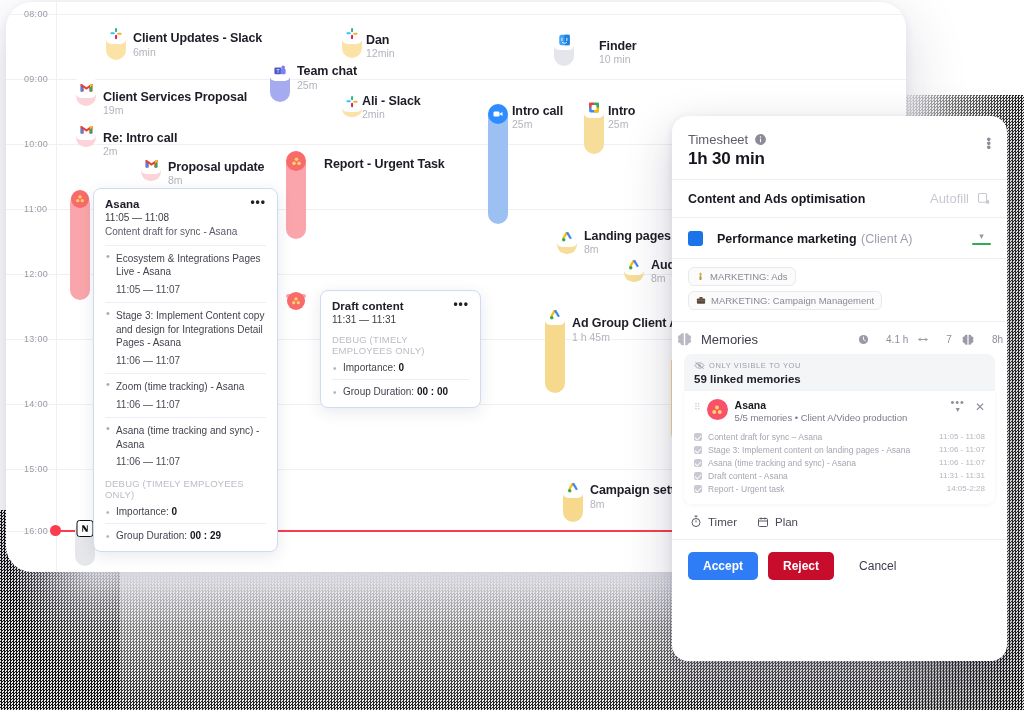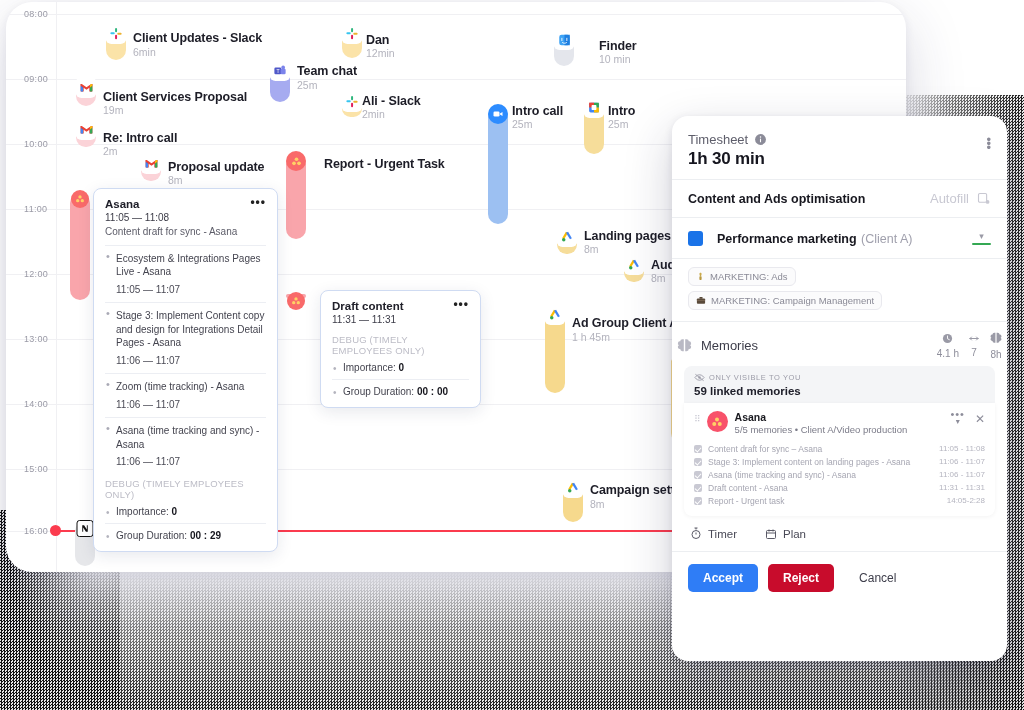--- a/index.html
+++ b/index.html
@@ -130,21 +130,21 @@
 
   .tag {
     display: inline-flex; align-items: center; gap: 5px;
     border: 1px solid #e9e9ee; background: #fbfbfc; border-radius: 6px;
     padding: 3px 7px; font-size: 9.5px; color: #8a8a96; margin-bottom: 5px;
   }
 
   .mem-head { display: flex; align-items: center; justify-content: space-between; padding: 9px 4px 6px; border-top: 1px solid #eceef1;}
   .mem-title { font-size: 13px; color: #3d3d4a; display: flex; align-items: center; gap: 8px; font-weight: 400;}
   .mem-stats { display: flex; align-items: center; gap: 9px; font-size: 10px; color: #8e8e9b; }
-  .mem-stats .st { display: flex; align-items: center; gap: 4px; flex-direction: column; }
+  .mem-stats .st { display: flex; align-items: center; gap: 17px; }
 
   .mem-box { margin: 0 12px; background: #f4f5f7; border-radius: 8px 8px 0 0; padding: 7px 10px 6px; }
   .mem-vis { font-size: 7.5px; color: #9c9ca8; letter-spacing: .6px; display:flex; align-items:center; gap:4px;}
   .mem-count { font-size: 11.5px; font-weight: 700; color: #20202b; margin-top: 3px; }
 
   .mem-card { margin: 0 12px; background: #fff; border-radius: 0 0 8px 8px; padding: 8px 10px 9px; box-shadow: 0 1px 4px rgba(0,0,0,.05);}
   .mc-head { display: flex; align-items: flex-start; gap: 7px; position: relative; }
   .mc-app { font-size: 10.5px; font-weight: 700; color: #19191f; }
   .mc-sub { font-size: 9.5px; color: #7b7b88; margin-top: 1px; }
   .mc-actions { position: absolute; right: 0; top: 0; display: flex; align-items: center; gap: 10px; color: #8d8d9a; }
@@ -159,21 +159,21 @@
     margin: 9px 12px 0; background: #2f7df6; border-radius: 8px; padding: 11px 13px;
     display: flex; align-items: center; justify-content: space-between;
   }
   .lg-label { font-size: 10.5px; color: #cfe0fc; }
   .lg-big { font-size: 18px; font-weight: 700; color: #fff; margin-top: 1px; letter-spacing: -.3px;}
   .lg-big .thin { font-weight: 400; }
   .lg-opts { display: flex; align-items: center; gap: 6px; }
   .lg-opt { border: 1px solid rgba(255,255,255,.45); color: #dce9fd; font-size: 9px; border-radius: 5px; padding: 5px 9px; }
   .lg-opt.dark { background: #23232e; border-color: #23232e; color: #fff; font-weight: 700; display:flex; align-items:center; gap:4px;}
 
-  .ts-tools { display: flex; gap: 28px; padding: 11px 18px; border-bottom: 1px solid #eceef1; }
+  .ts-tools { display: flex; gap: 20px; padding: 11px 18px; border-bottom: 1px solid #eceef1; }
   .ts-tool { display: flex; align-items: center; gap: 6px; font-size: 11.5px; color: #4a4a57; }
 
   .ts-footer { display: flex; align-items: center; gap: 10px; padding: 12px 16px; }
   .btn { border-radius: 5px; font-size: 12px; font-weight: 700; padding: 7px 15px; color: #fff; }
   .btn.accept { background: #2f7df6; }
   .btn.reject { background: #c80c2c; }
   .btn.cancel { background: transparent; color: #3d3d4a; font-weight: 400; }
 
   svg { display: block; }
 </style>

